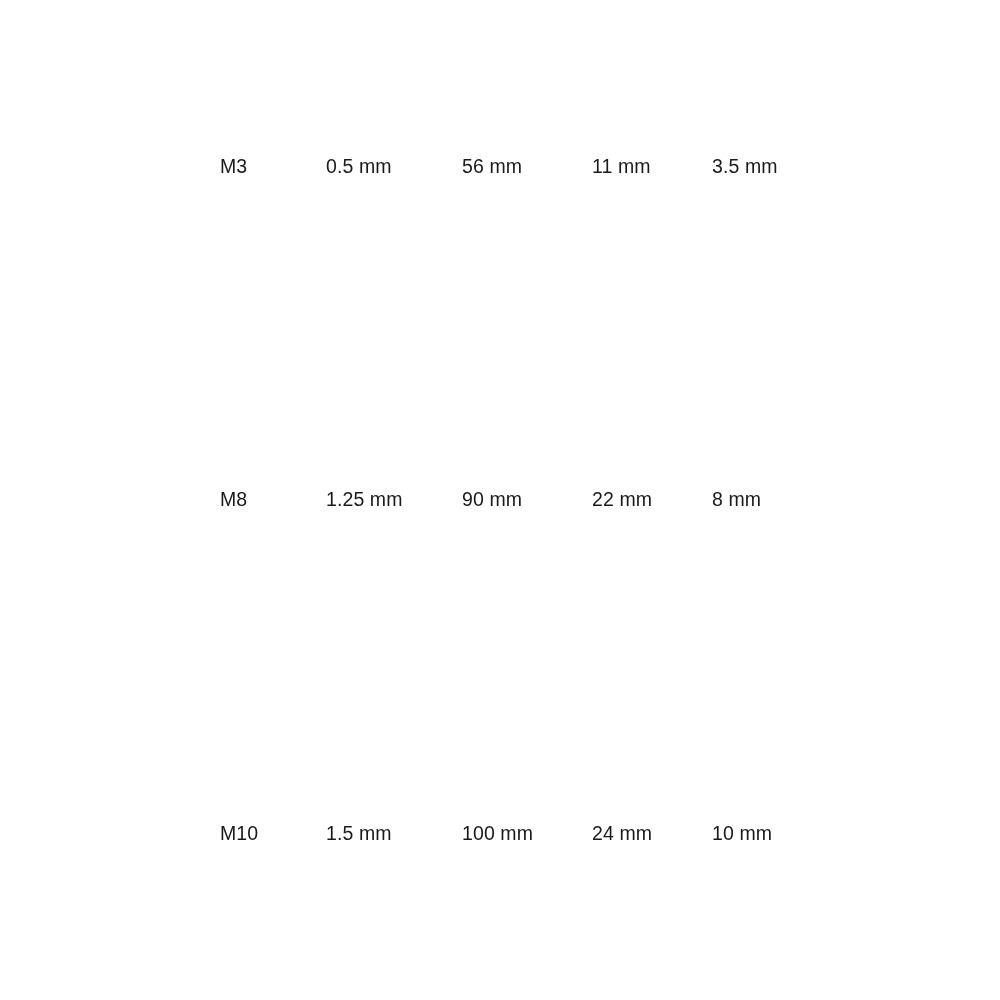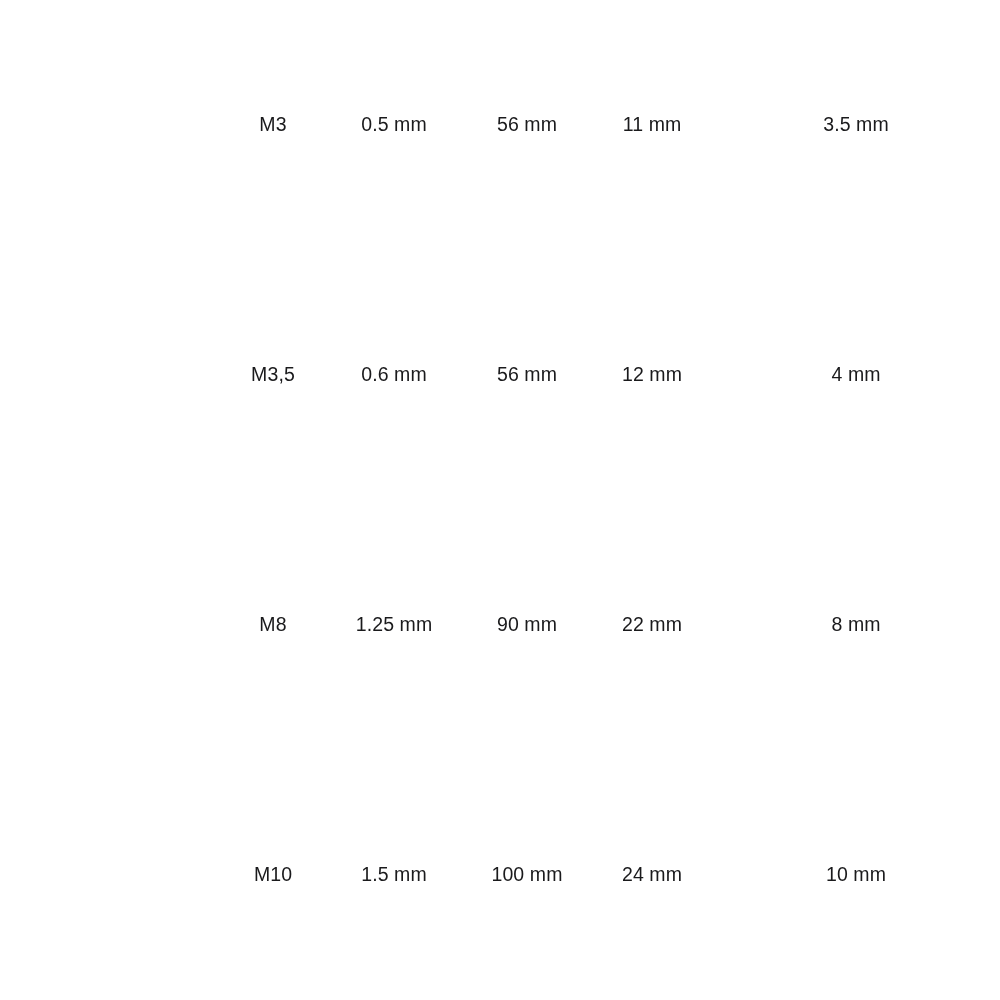--- a/index.html
+++ b/index.html
@@ -27,21 +27,21 @@
   }
 
   #spec-table tr {
     height: 100px;
   }
 
   #spec-table td {
     padding: 0;
     margin: 16px;
     vertical-align: middle;
-    text-align: center;
+    text-align: left;
     font-size: 19.5px;
     line-height: 1.2;
     letter-spacing: 0.1px;
     color: #1a1a1c;
     white-space: nowrap;
   }
 
   
   .col-0 { width: 220px; }
   .col-1 { width: 106px; }
@@ -71,28 +71,20 @@
     <tr>
       <td class="spacer"></td>
       <td class="cell-pad">M3</td>
       <td class="cell-pad">0.5 mm</td>
       <td class="cell-pad">56 mm</td>
       <td class="cell-pad">11 mm</td>
       <td class="cell-pad">3.5 mm</td>
     </tr>
     <tr>
       <td class="spacer"></td>
-      <td class="cell-pad">M3,5</td>
-      <td class="cell-pad">0.6 mm</td>
-      <td class="cell-pad">56 mm</td>
-      <td class="cell-pad">12 mm</td>
-      <td class="cell-pad">4 mm</td>
-    </tr>
-    <tr>
-      <td class="spacer"></td>
       <td class="cell-pad">M8</td>
       <td class="cell-pad">1.25 mm</td>
       <td class="cell-pad">90 mm</td>
       <td class="cell-pad">22 mm</td>
       <td class="cell-pad">8 mm</td>
     </tr>
     <tr>
       <td class="spacer"></td>
       <td class="cell-pad">M10</td>
       <td class="cell-pad">1.5 mm</td>

